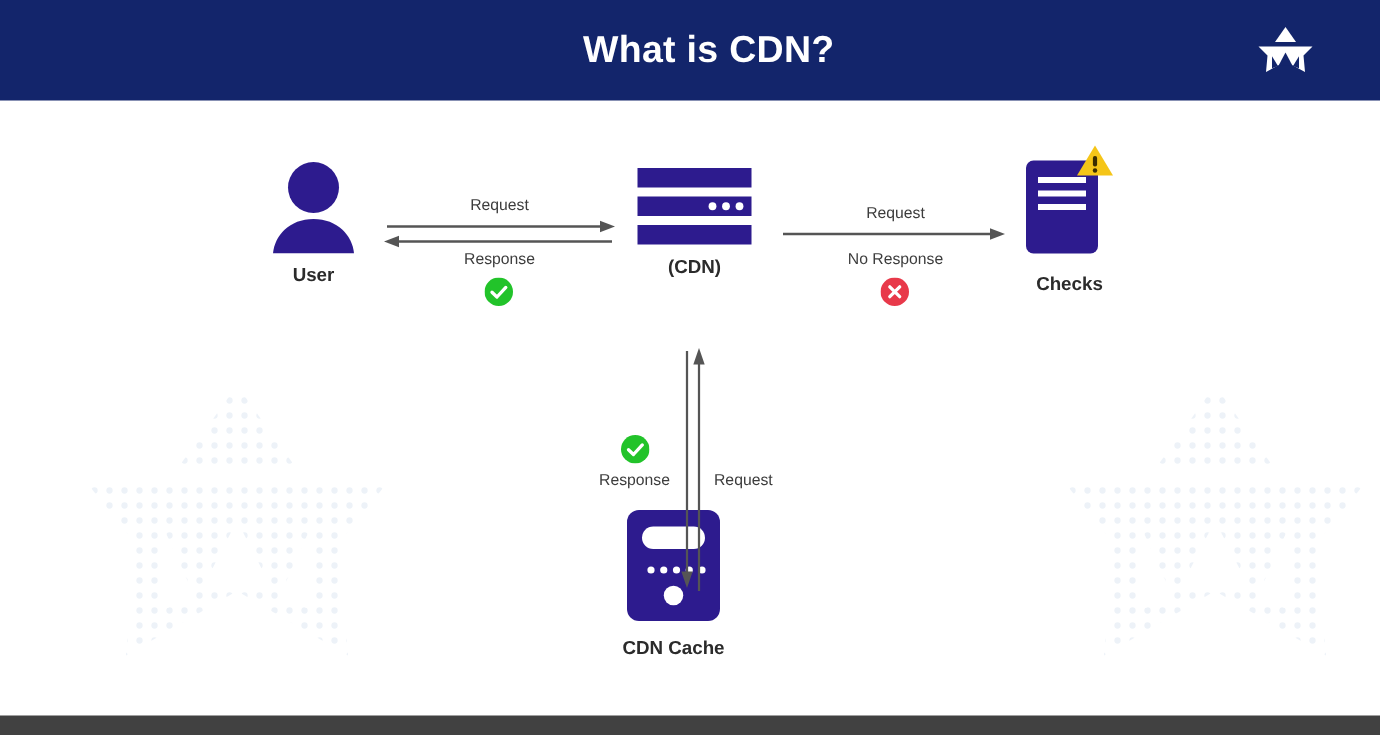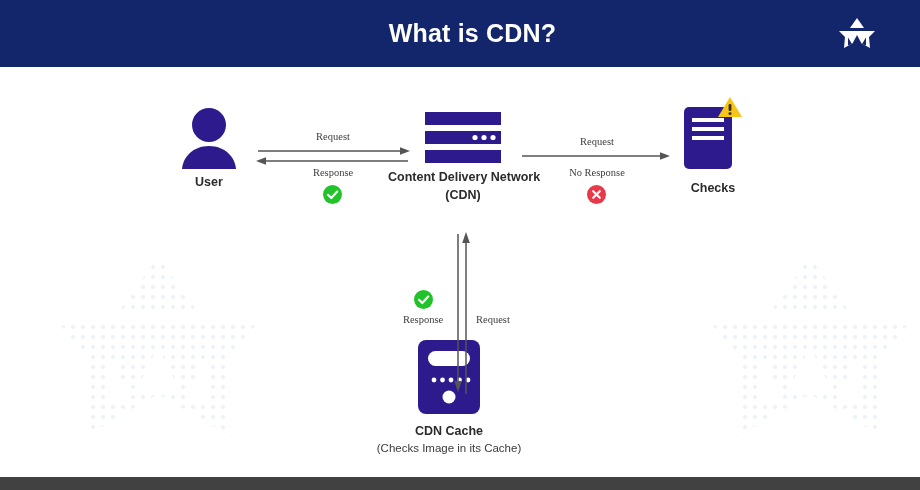--- a/index.html
+++ b/index.html
@@ -75,21 +75,21 @@
 
   
   .node-origin { left: 662px; top: 28px; width: 102px; }
   .origin-icon { width: 102px; height: 80px; }
 
   
   .node-cache { left: 376px; top: 273px; width: 146px; }
   .cache-icon { width: 146px; height: 78px; }
 
   
-  .harrows { position: absolute; font-family: Liberation Serif, serif; }
+  .harrows { position: absolute; }
   .harrows svg { display: block; }
   .arrow-label {
     position: absolute;
     font-size: 10.5px;
     color: #3d3d3d;
     white-space: nowrap;
     text-align: center;
   }
 
   .grp-left  { left: 254px; top: 52px;  width: 158px; height: 80px; }
@@ -160,21 +160,20 @@
 
     <div class="node node-cdn">
       <svg class="cdn-icon" viewBox="0 0 150 52">
         <rect x="37" y="0" width="76" height="13" fill="#2d1b8e"></rect>
         <rect x="37" y="19" width="76" height="13" fill="#2d1b8e"></rect>
         <rect x="37" y="38" width="76" height="13" fill="#2d1b8e"></rect>
         <circle cx="87" cy="25.5" r="2.6" fill="#ffffff"></circle>
         <circle cx="96" cy="25.5" r="2.6" fill="#ffffff"></circle>
         <circle cx="105" cy="25.5" r="2.6" fill="#ffffff"></circle>
       </svg>
-      <div class="node-label">Content Delivery Network</div>
       <div class="node-label">(CDN)</div>
     </div>
 
     <div class="node node-origin">
       <svg class="origin-icon" viewBox="0 0 102 80">
         <rect x="22" y="12" width="48" height="62" rx="5" fill="#2d1b8e"></rect>
         <rect x="30" y="23" width="32" height="4" fill="#ffffff"></rect>
         <rect x="30" y="32" width="32" height="4" fill="#ffffff"></rect>
         <rect x="30" y="41" width="32" height="4" fill="#ffffff"></rect>
         <g>
@@ -191,21 +190,20 @@
         <rect x="42" y="0" width="62" height="74" rx="8" fill="#2d1b8e"></rect>
         <rect x="52" y="11" width="42" height="15" rx="7.5" fill="#ffffff"></rect>
         <circle cx="58" cy="40" r="2.4" fill="#ffffff"></circle>
         <circle cx="66.5" cy="40" r="2.4" fill="#ffffff"></circle>
         <circle cx="75" cy="40" r="2.4" fill="#ffffff"></circle>
         <circle cx="83.5" cy="40" r="2.4" fill="#ffffff"></circle>
         <circle cx="92" cy="40" r="2.4" fill="#ffffff"></circle>
         <circle cx="73" cy="57" r="6.5" fill="#ffffff"></circle>
       </svg>
       <div class="node-label">CDN Cache</div>
-      <div class="node-sublabel">(Checks Image in its Cache)</div>
     </div>
 
     <div class="harrows grp-left">
       <svg width="158" height="80" viewBox="0 0 158 80">
         <line x1="4" y1="32" x2="148" y2="32" stroke="#555555" stroke-width="1.6"></line>
         <path d="M156 32 L146 28.2 L146 35.8 Z" fill="#555555"></path>
         <line x1="10" y1="42" x2="154" y2="42" stroke="#555555" stroke-width="1.6"></line>
         <path d="M2 42 L12 38.2 L12 45.8 Z" fill="#555555"></path>
       </svg>
       <div class="arrow-label" style="left:0; top:12px; width:158px;">Request</div>

